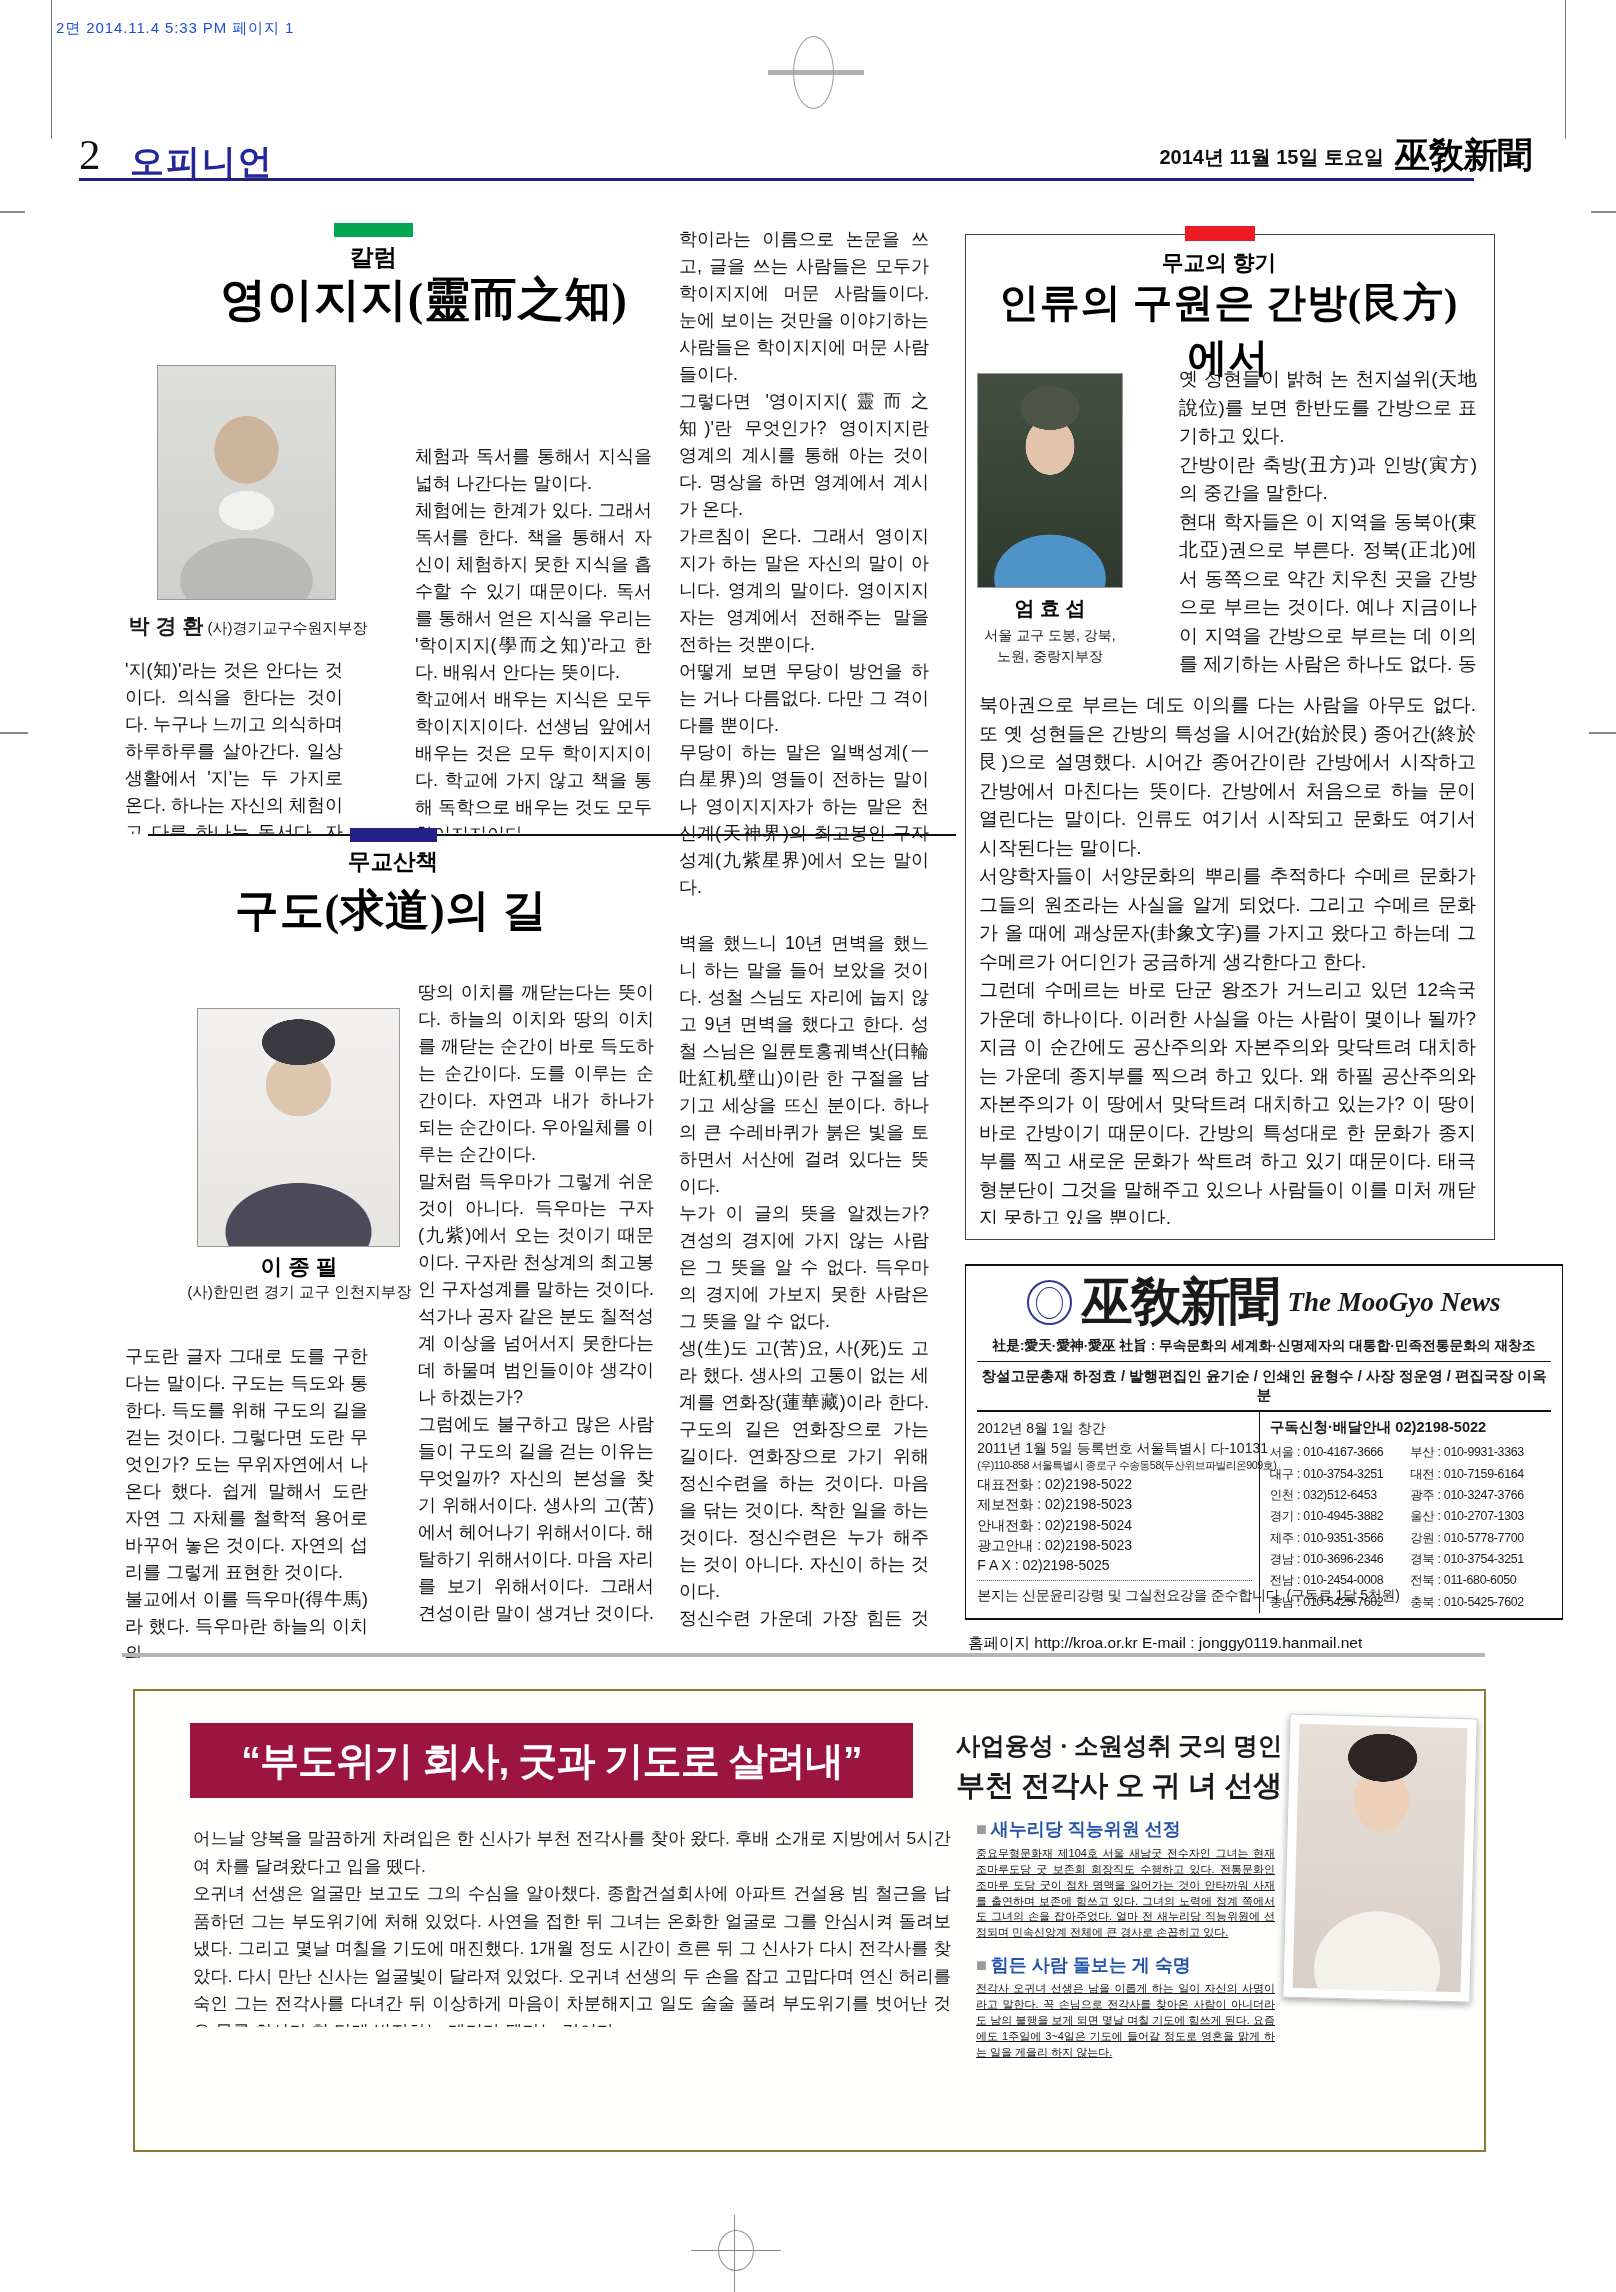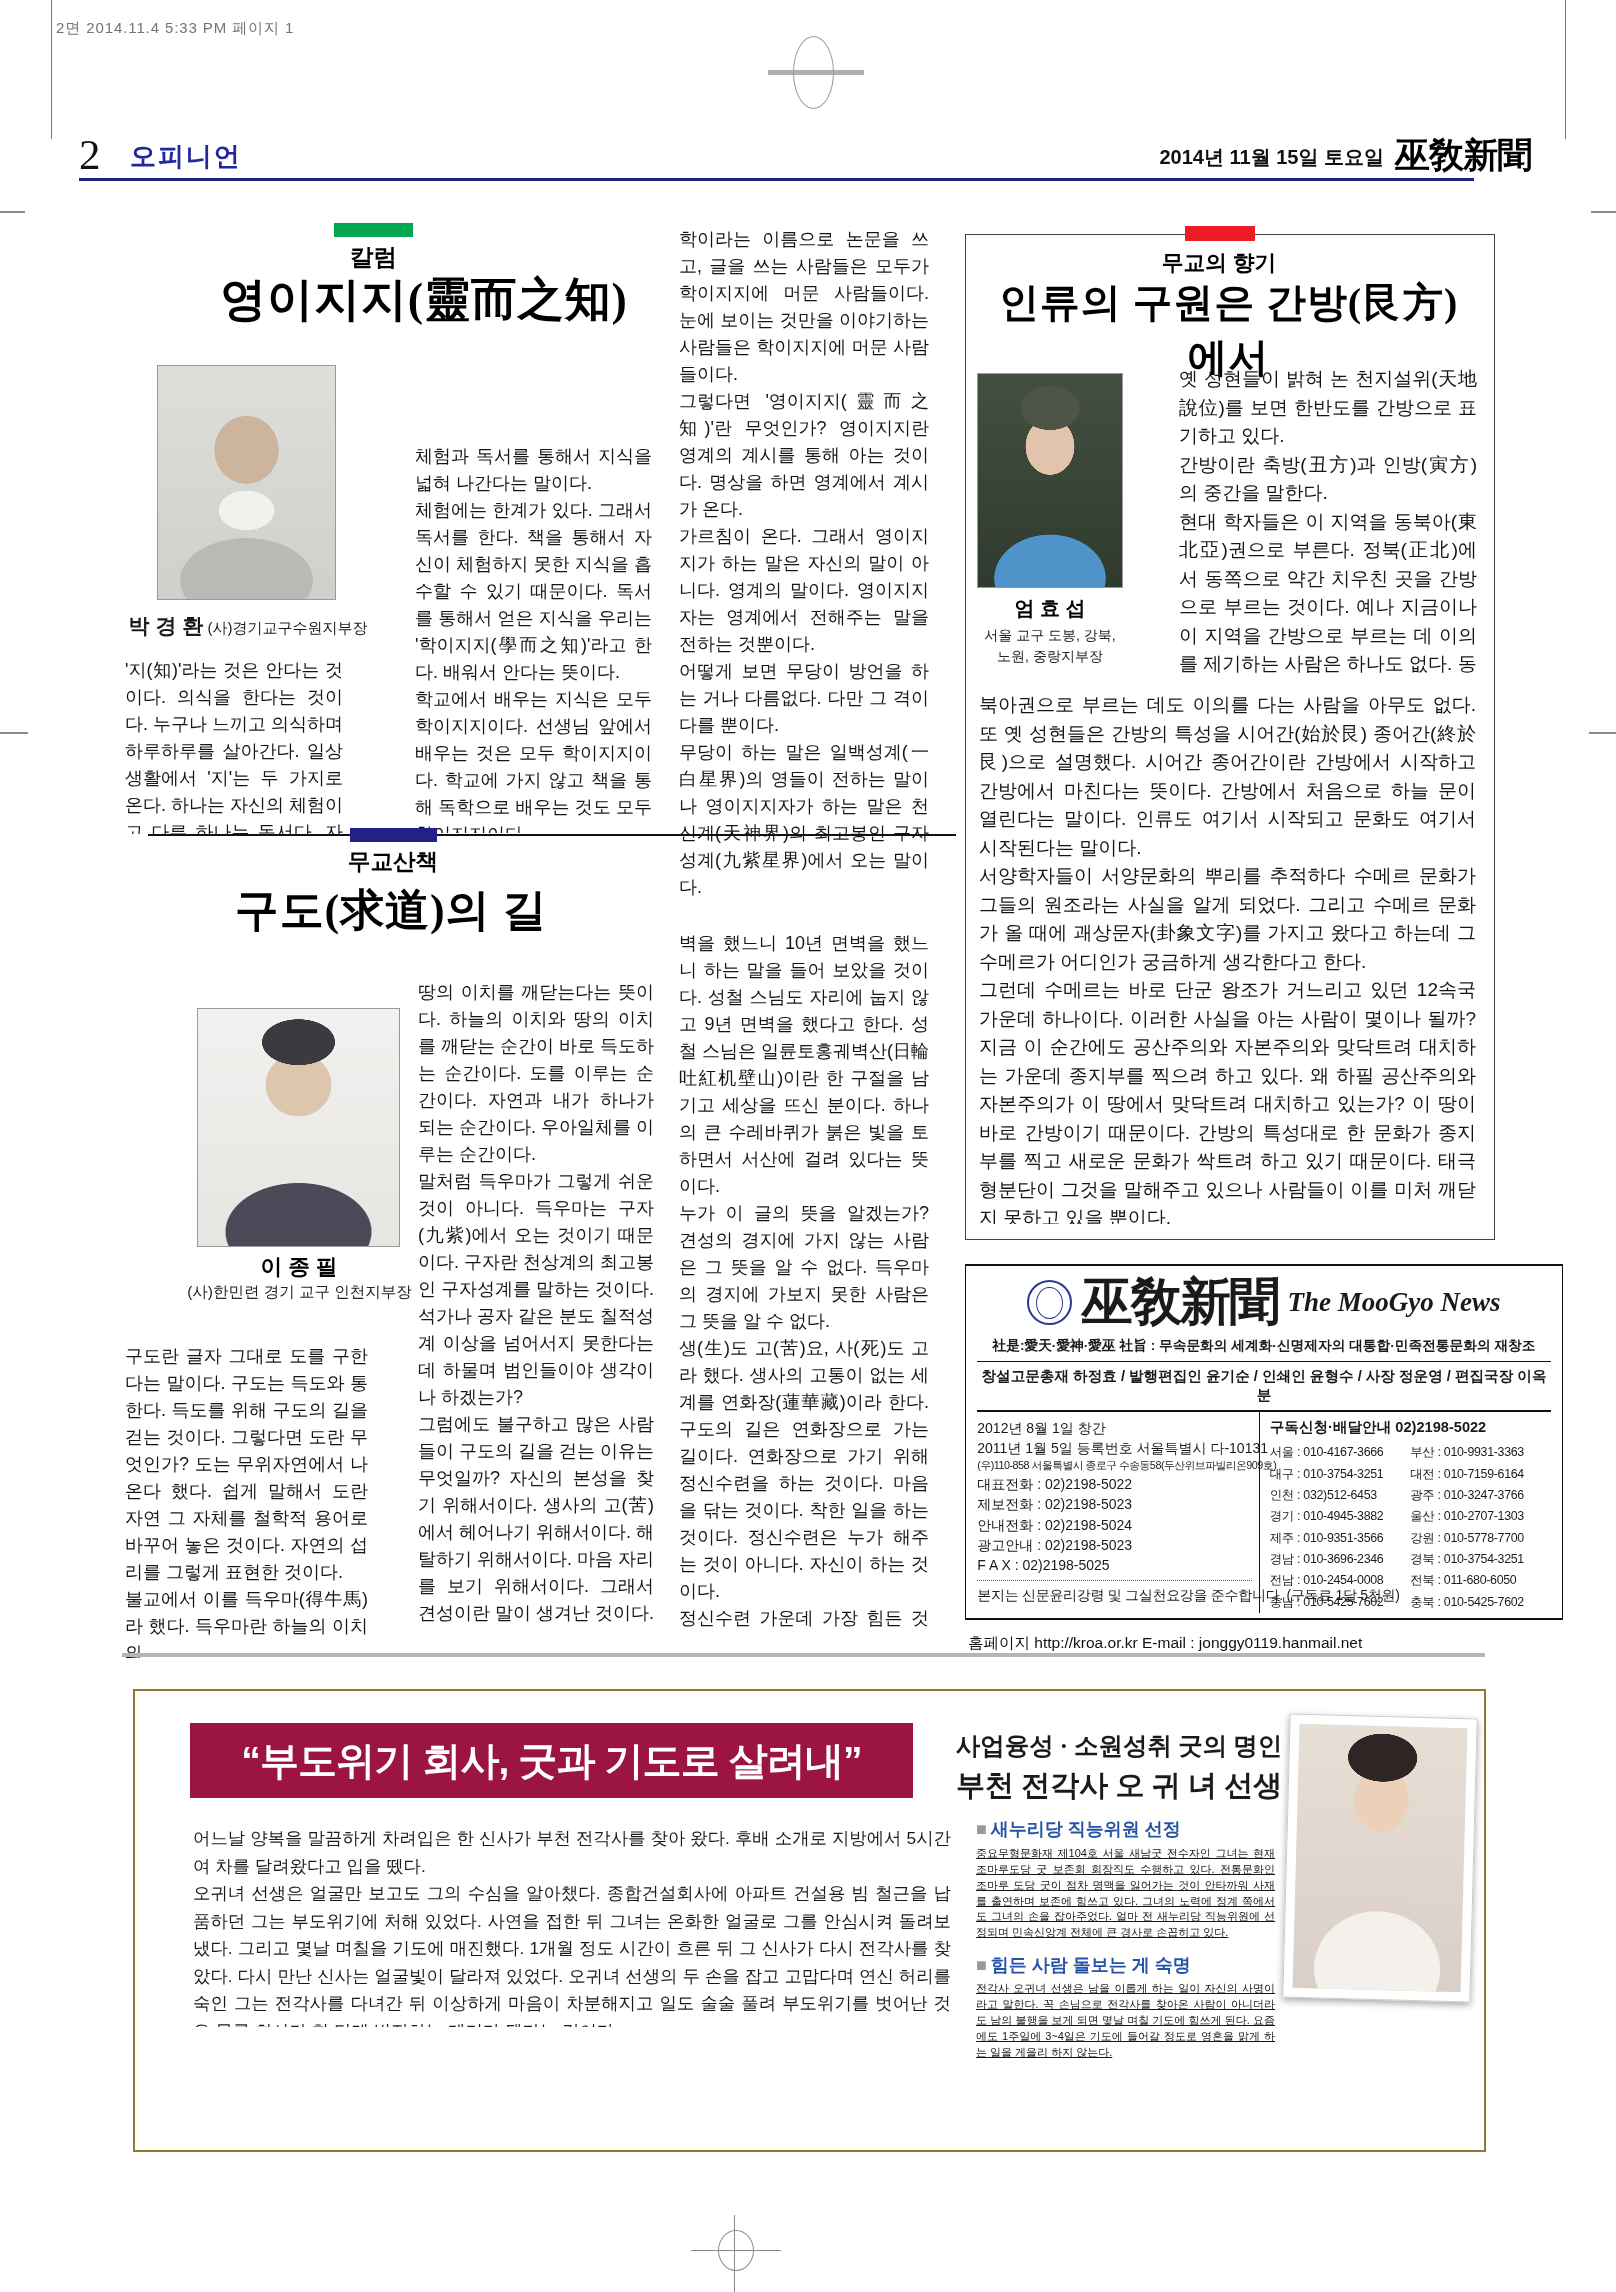--- a/index.html
+++ b/index.html
@@ -1,31 +1,31 @@
 <!DOCTYPE html>
 <html style="font-size:15px"><head>
 <meta charset="utf-8">
 <style>
   * { margin:0; padding:0; box-sizing:border-box; }
   body { background:#e9e9e9; font-family:"Liberation Sans","DejaVu Sans",sans-serif; }
   .page { position:relative; width:1617px; height:2293px; margin:0 auto; background:#ffffff; overflow:hidden; color:#1a1a1a; }
 
   
-  .prepress { position:absolute; left:56px; top:19px; font-size:15px; color:#737373; letter-spacing:0.9px; }
+  .prepress { position:absolute; left:56px; top:19px; font-size:15px; color:#1d4ed8; letter-spacing:0.9px; }
   .crop-v { position:absolute; top:0; width:0.9px; height:139px; background:#777; }
   .dash { position:absolute; height:1.9px; background:#8a8a8a; }
   .reg-line { position:absolute; left:768px; top:70px; width:96px; height:4.7px; background:#b0b0b0; }
   .reg-ellipse { position:absolute; left:793px; top:36px; width:41px; height:73px; border:1.9px solid #9a9a9a; border-radius:50%; background:transparent; }
   .regb-v { position:absolute; left:734px; top:2215px; width:0.9px; height:78px; background:#8a8a8a; }
   .regb-h { position:absolute; left:691px; top:2250px; width:90px; height:0.9px; background:#8a8a8a; }
   .regb-c { position:absolute; left:718px; top:2230px; width:36px; height:41px; border:0.9px solid #8a8a8a; border-radius:50%; }
 
   
   .pageno { position:absolute; left:79px; top:130px; font-family:"Liberation Serif","DejaVu Serif",serif; font-size:43px; color:#111; }
-  .section-title { position:absolute; left:130px; top:139px; font-size:26px; font-weight:bold; color:#23279b; letter-spacing:1.9px; }
+  .section-title { position:absolute; left:130px; top:139px; font-size:34px; font-weight:bold; color:#23279b; letter-spacing:1.9px; }
   .issue-date { position:absolute; left:1073px; top:144px; width:311px; text-align:right; font-size:20px; font-weight:bold; color:#111; }
   .logo-small { position:absolute; left:1395px; top:132px; font-family:"Liberation Serif","DejaVu Serif",serif; font-size:35px; font-weight:900; color:#000; letter-spacing:-0.9px; }
   .header-rule { position:absolute; left:79px; top:178px; width:1395px; height:2.8px; background:#20217c; }
 
   
   .badge { position:absolute; }
   .badge-label { position:absolute; text-align:center; font-weight:bold; color:#000; }
   .headline { position:absolute; text-align:center; font-family:"Liberation Serif","DejaVu Serif",serif; font-weight:bold; color:#000; letter-spacing:0.9px; }
   .art-col { position:absolute; font-size:18px; line-height:1.5; text-align:justify; white-space:pre-line; color:#151515; overflow:hidden; }
   .portrait { position:absolute; border:0.9px solid #999; }

